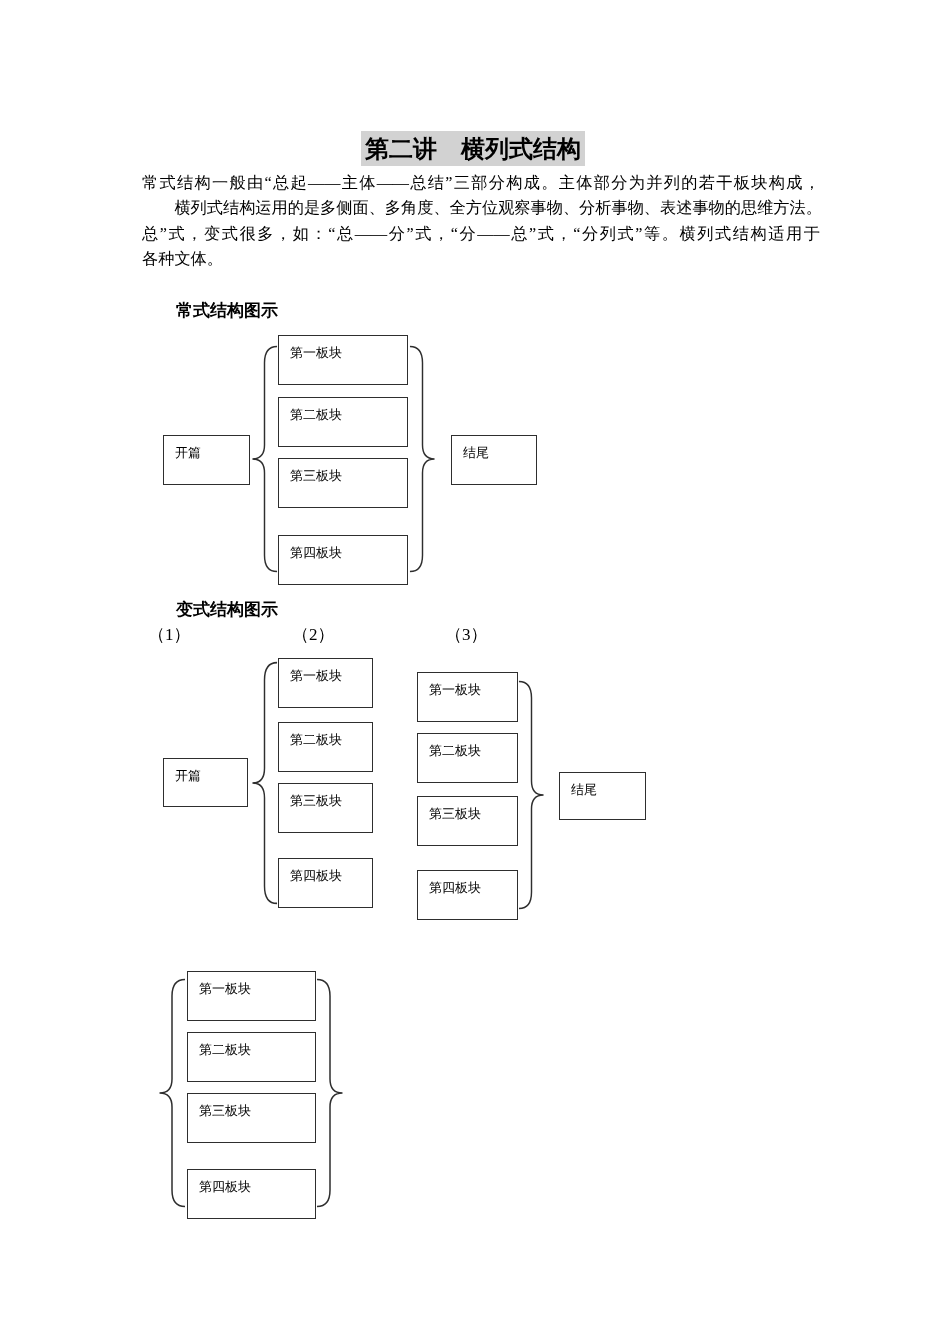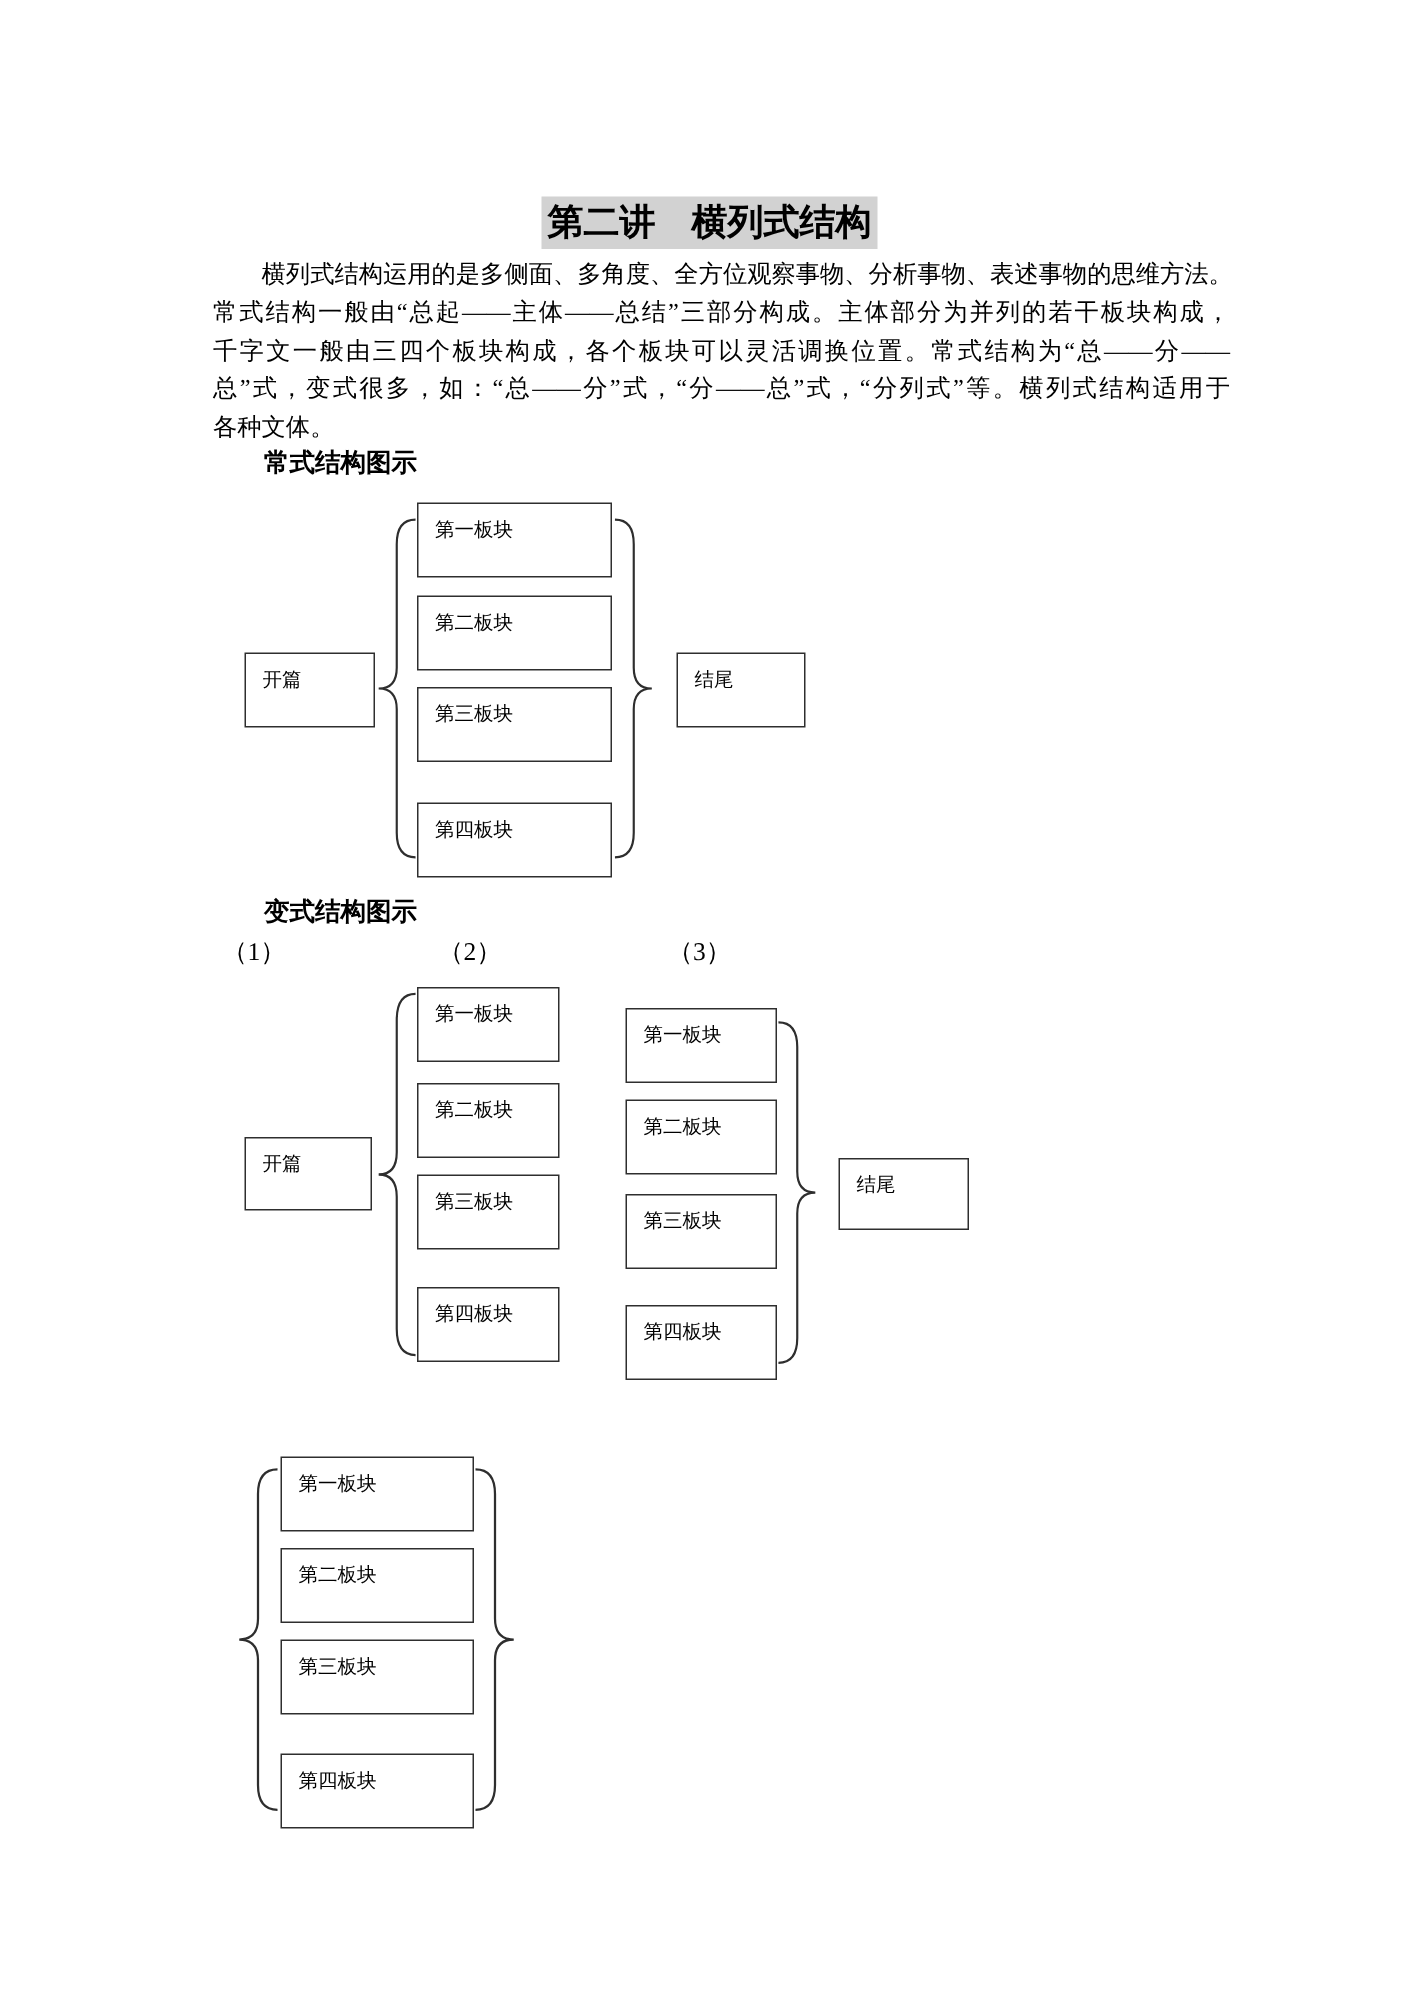--- a/index.html
+++ b/index.html
@@ -34,21 +34,21 @@
     font-size: 16.2px;
     line-height: 25.45px;
     text-align: justify;
     text-align-last: justify;
     white-space: nowrap;
   }
   .pline.first { text-indent: 2em; }
   .pline.last  { text-align-last: left; white-space: normal; }
   .subhead {
     position: absolute;
-    font-family: Liberation Mono, monospace;
+    font-family: Liberation Sans, sans-serif;
     font-weight: bold;
     font-size: 17px;
     line-height: 20px;
     white-space: nowrap;
   }
   .variant-label {
     position: absolute;
     font-size: 17px;
     line-height: 20px;
     white-space: nowrap;
@@ -70,23 +70,22 @@
   }
 </style>
 </head>
 <body>
 
 <div class="page">
 
   <div class="doc-title">第二讲　横列式结构</div>
 
   <div class="intro">
+    <div class="pline">常式结构一般由“总起——主体——总结”三部分构成。主体部分为并列的若干板块构成，</div>
     <div class="pline first">横列式结构运用的是多侧面、多角度、全方位观察事物、分析事物、表述事物的思维方法。</div>
-    <div class="pline">常式结构一般由“总起——主体——总结”三部分构成。主体部分为并列的若干板块构成，</div>
-    <div class="pline">千字文一般由三四个板块构成，各个板块可以灵活调换位置。常式结构为“总——分——</div>
     <div class="pline">总”式，变式很多，如：“总——分”式，“分——总”式，“分列式”等。横列式结构适用于</div>
     <div class="pline last">各种文体。</div>
   </div>
 
   <div class="subhead" style="left:176px; top:301px;">常式结构图示</div>
 
   <div>
     <div class="box" style="left:163px; top:435px; width:87px; height:50px;">开篇</div>
 
     <svg class="brace" style="left:251px; top:345px;" width="27" height="228" viewBox="0 0 28 230" preserveAspectRatio="none">

